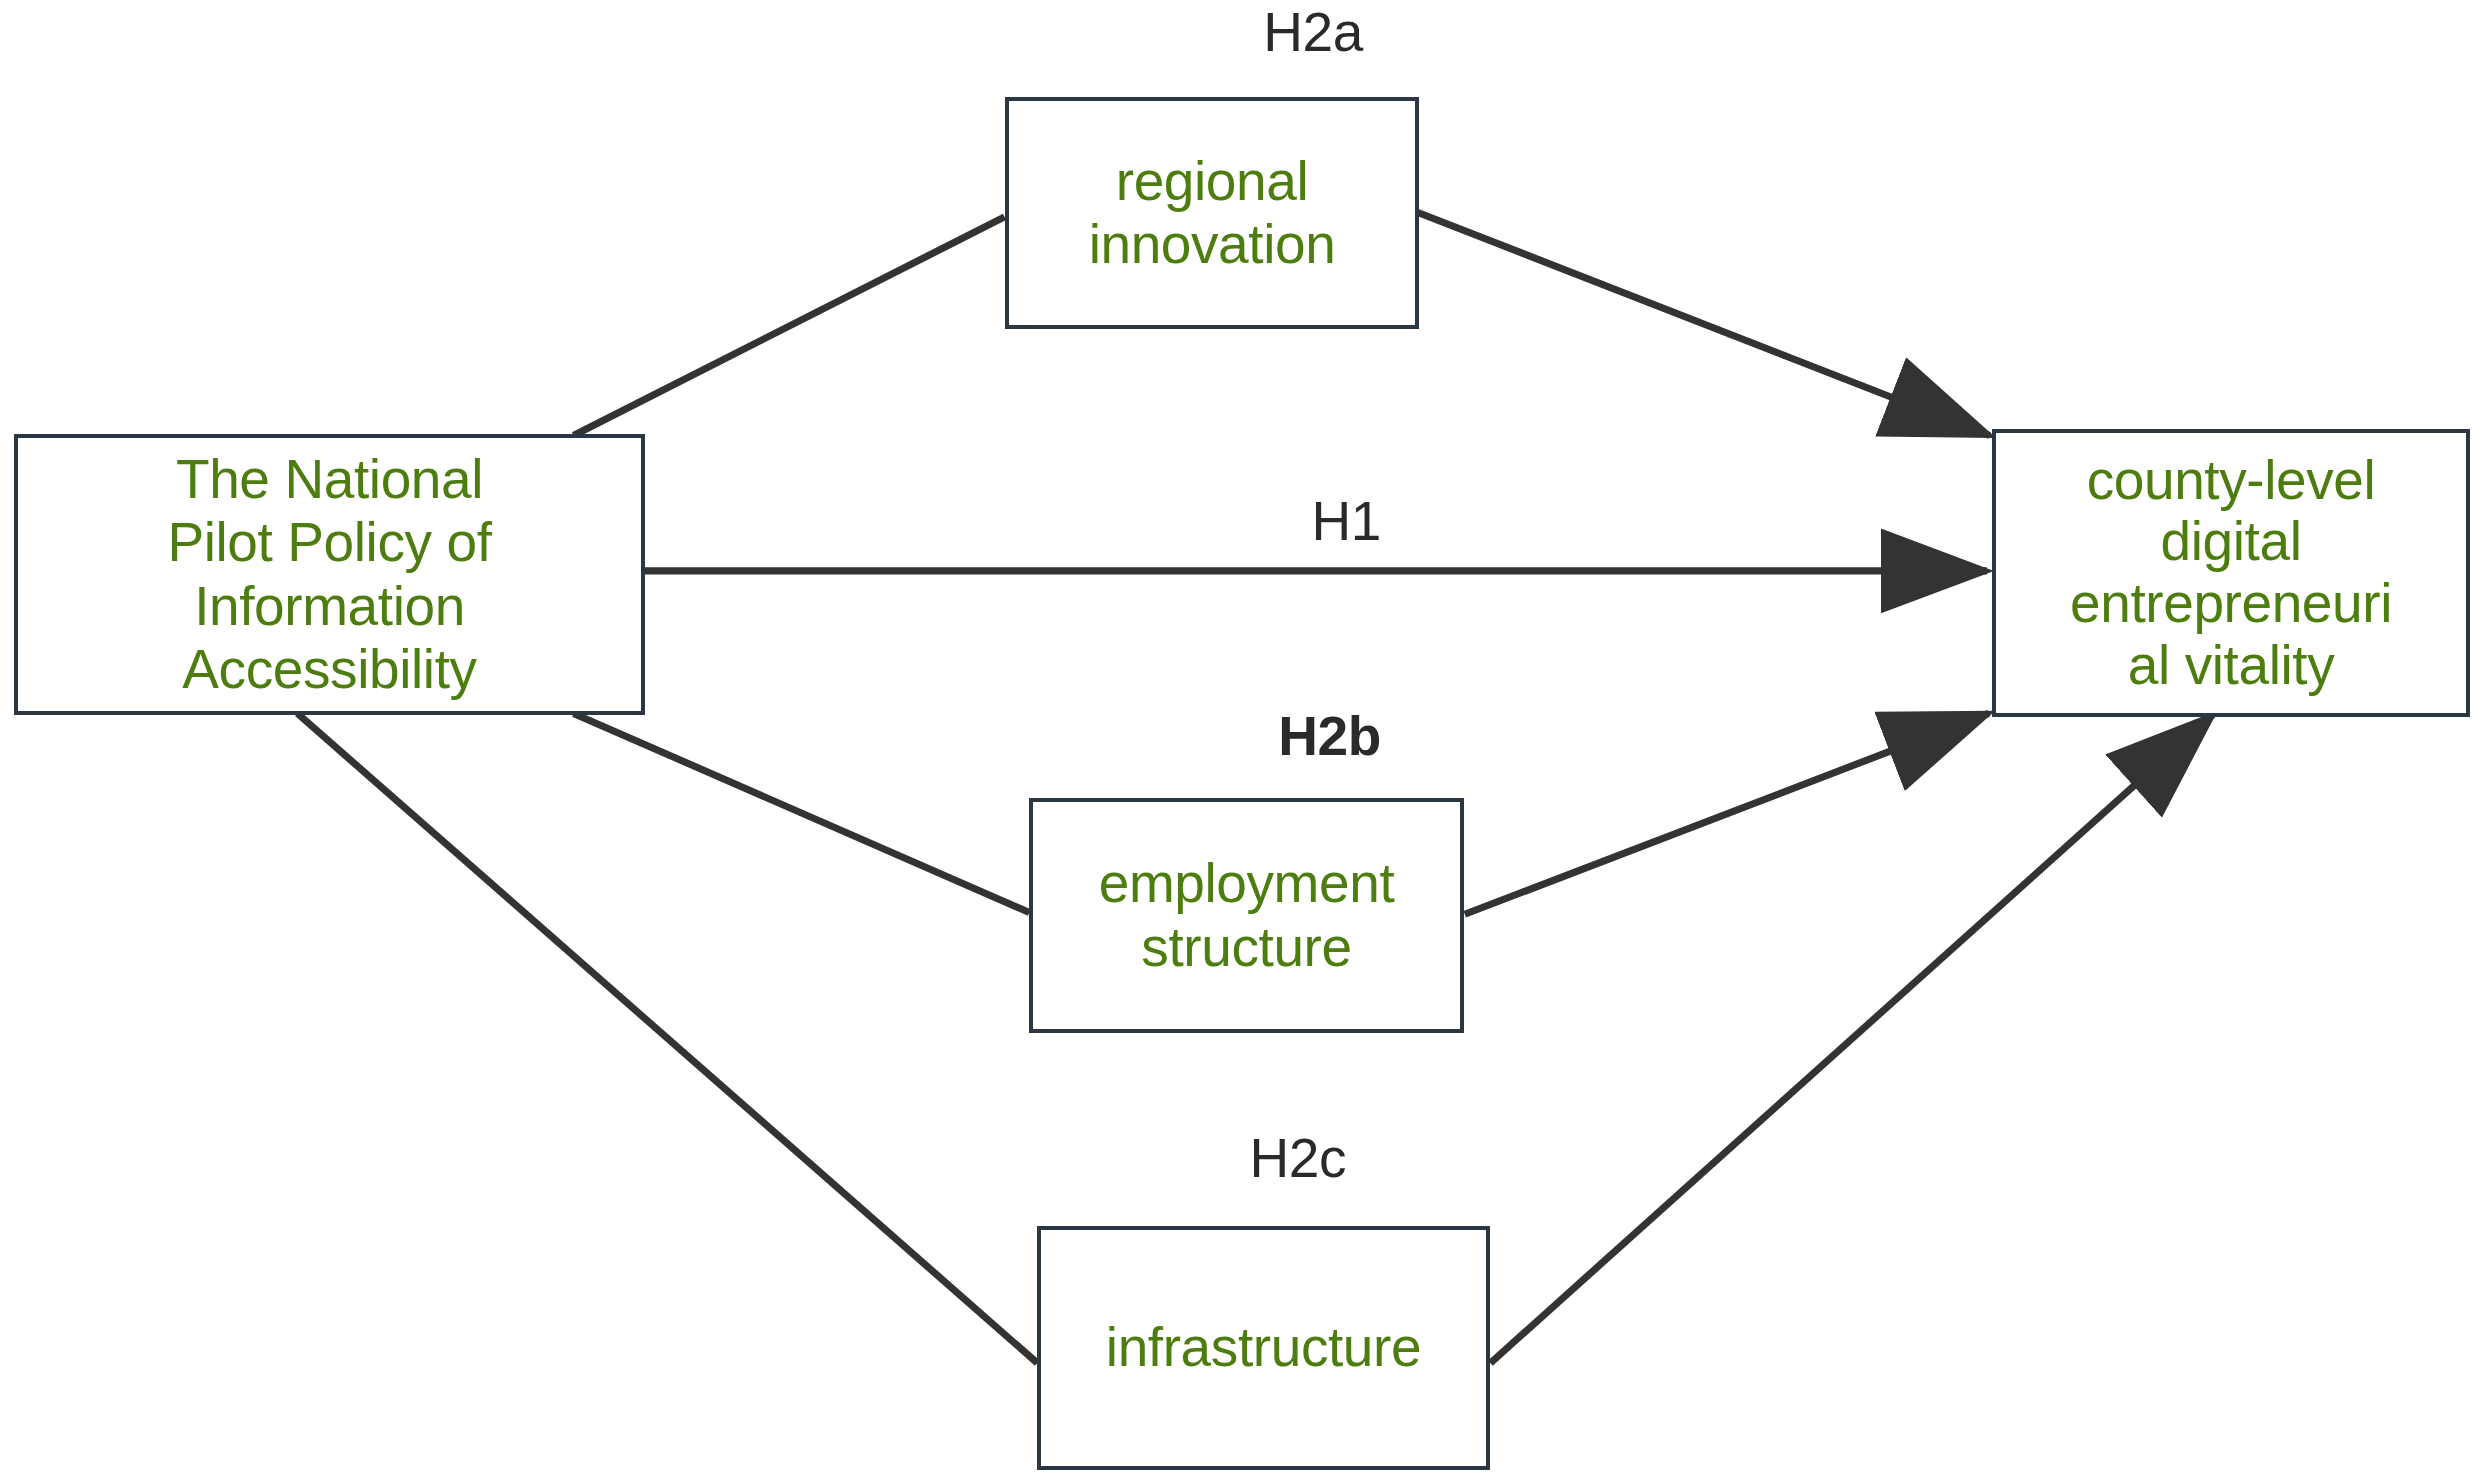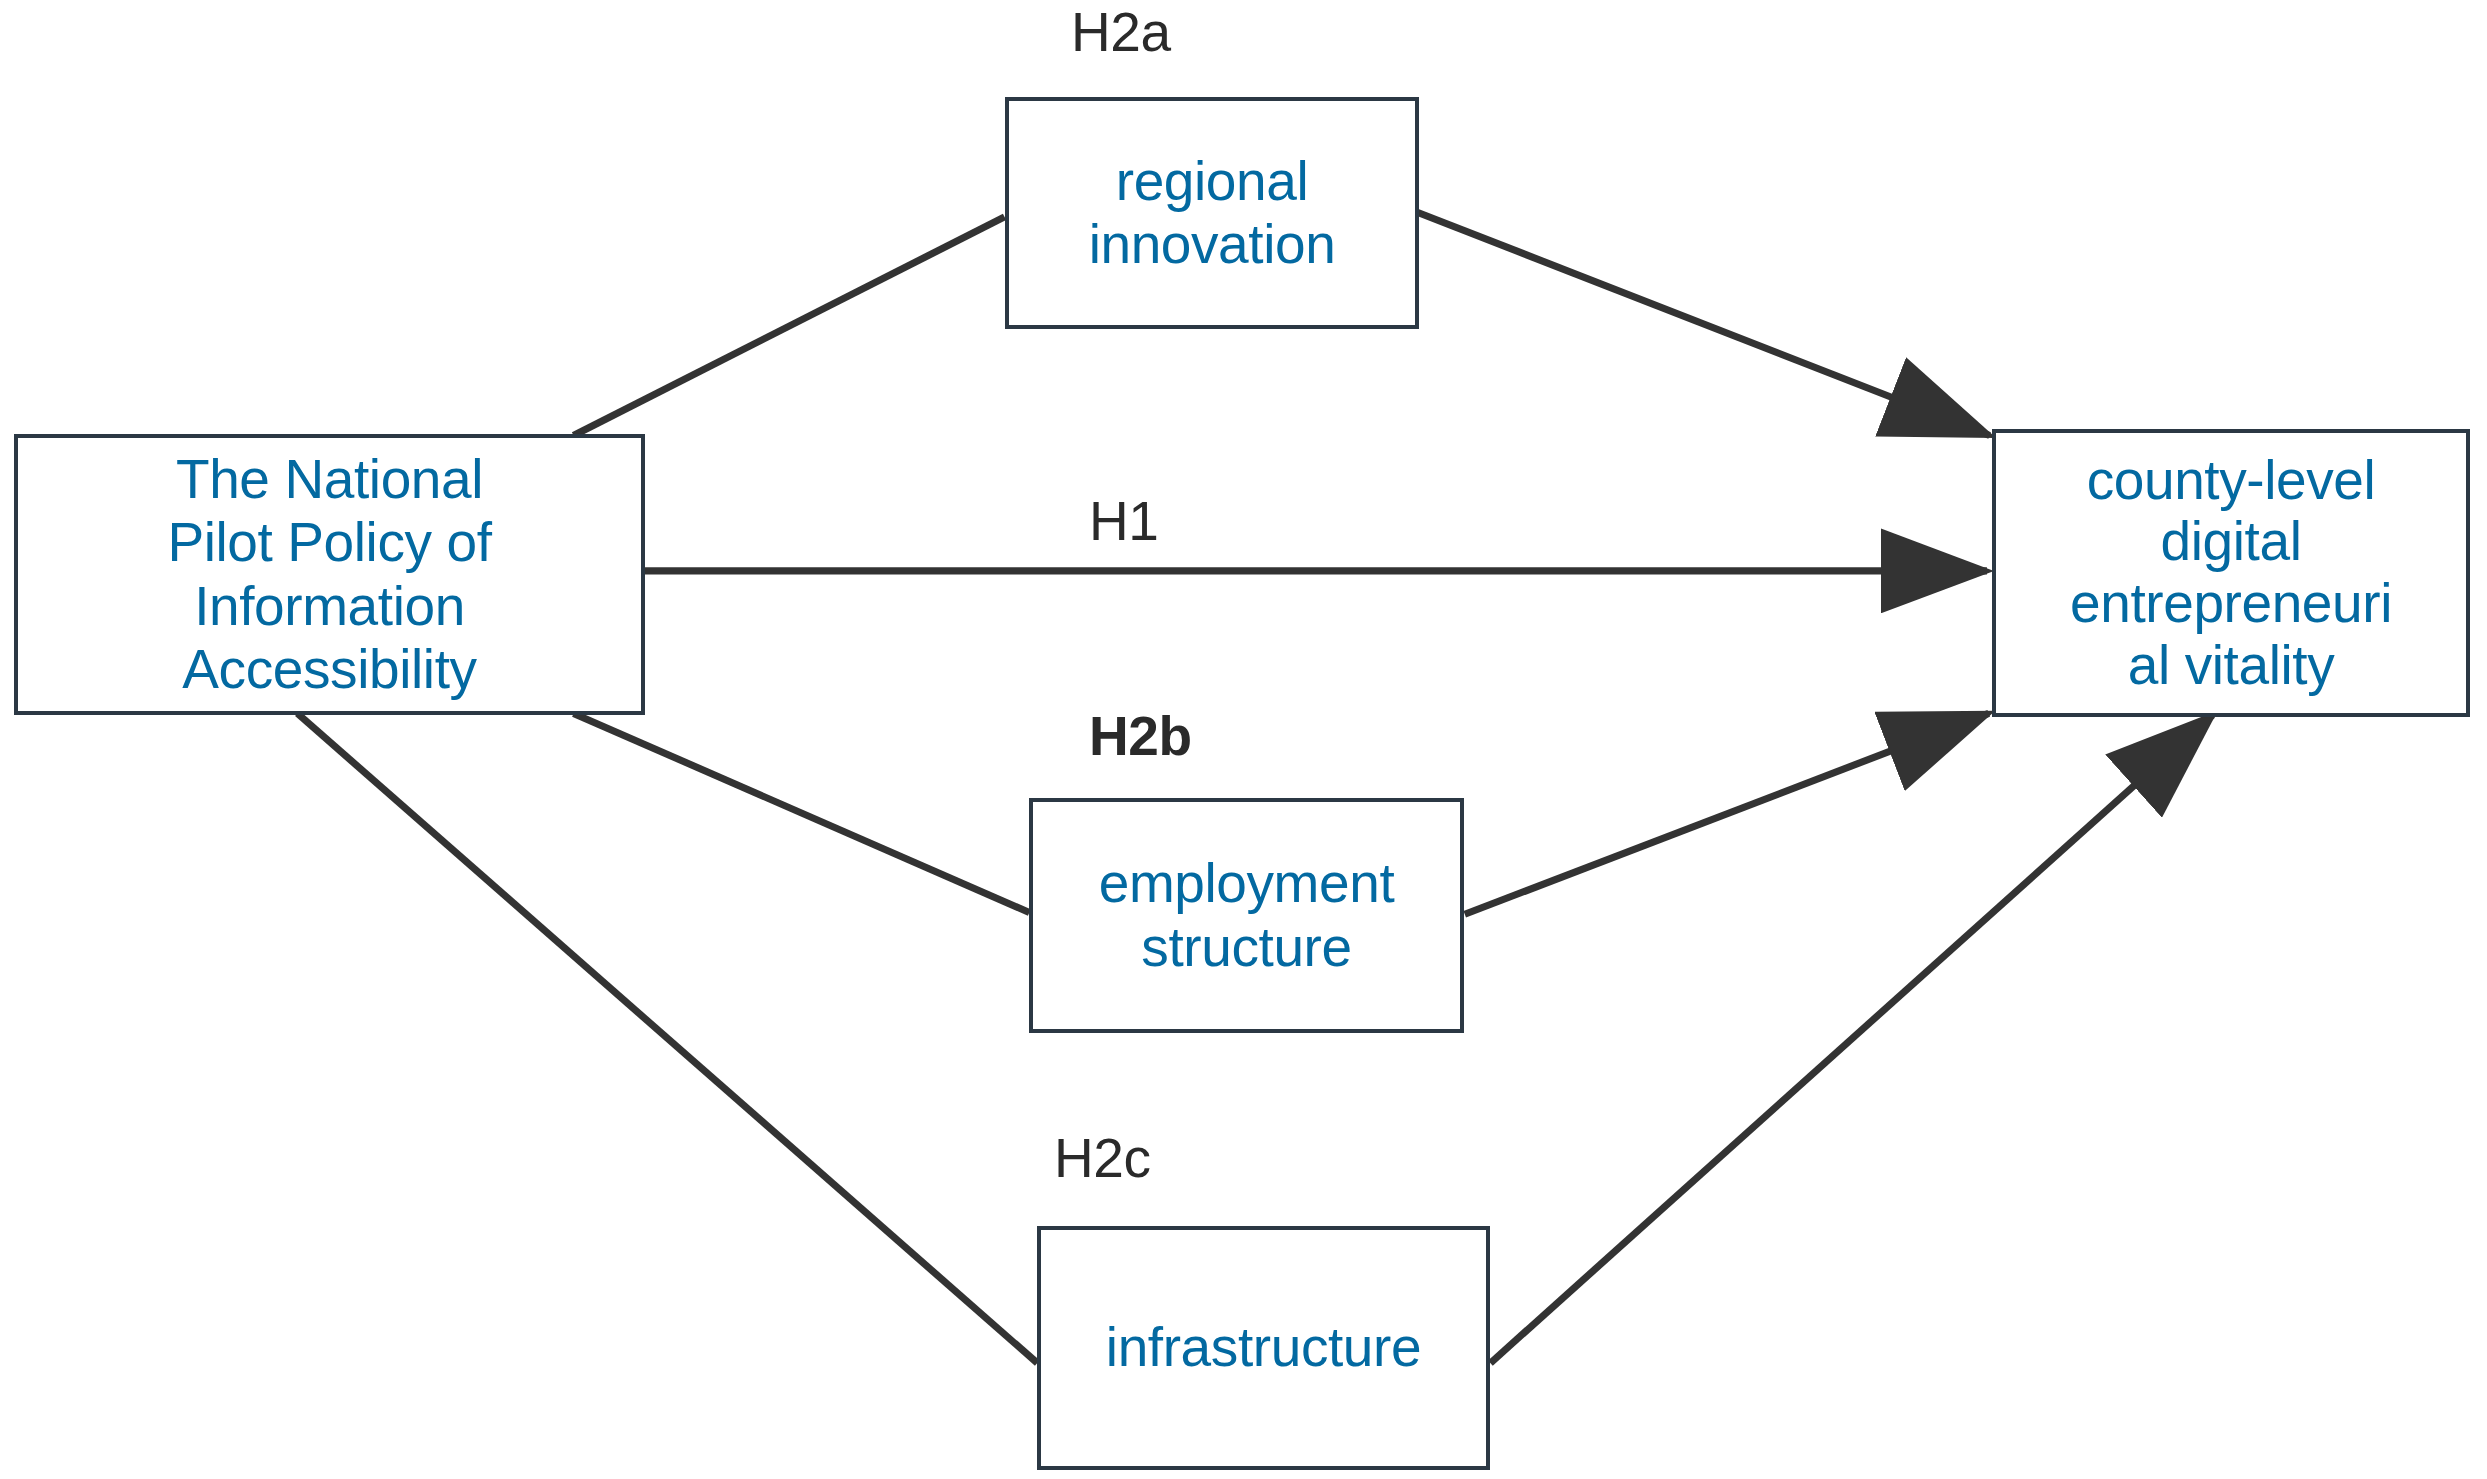--- a/index.html
+++ b/index.html
@@ -29,35 +29,35 @@
     background: #ffffff;
     display: flex;
     align-items: center;
     justify-content: center;
     text-align: center;
   }
   .node-label {
     font-family: "Liberation Sans", sans-serif;
     font-size: 55px;
     line-height: 1.15;
-    color: #0369a1;
+    color: #4d7c0f;
     letter-spacing: -0.4px;
     white-space: pre-line;
     padding: 0 7px;
   }
   .node-label.tight {
     line-height: 1.12;
   }
   .edge-label {
     position: absolute;
     font-family: "Liberation Sans", sans-serif;
     font-size: 55px;
     color: #2a2a2a;
     letter-spacing: -0.4px;
-    text-align: left;
+    text-align: right;
     white-space: nowrap;
   }
 
   
   #node-policy       { left: 14px;   top: 434px;  width: 631px;  height: 281px; }
   #node-innovation   { left: 1005px; top: 97px;  width: 414px;  height: 232px; }
   #node-employment   { left: 1029px; top: 798px;  width: 435px;  height: 235px; text-align: center; }
   #node-infrastructure { left: 1037px; top: 1226px; width: 453px;  height: 244px; align-items: center; }
   #node-outcome      { left: 1992px; top: 429px;  width: 478px;  height: 288px; text-align: center; }
 

